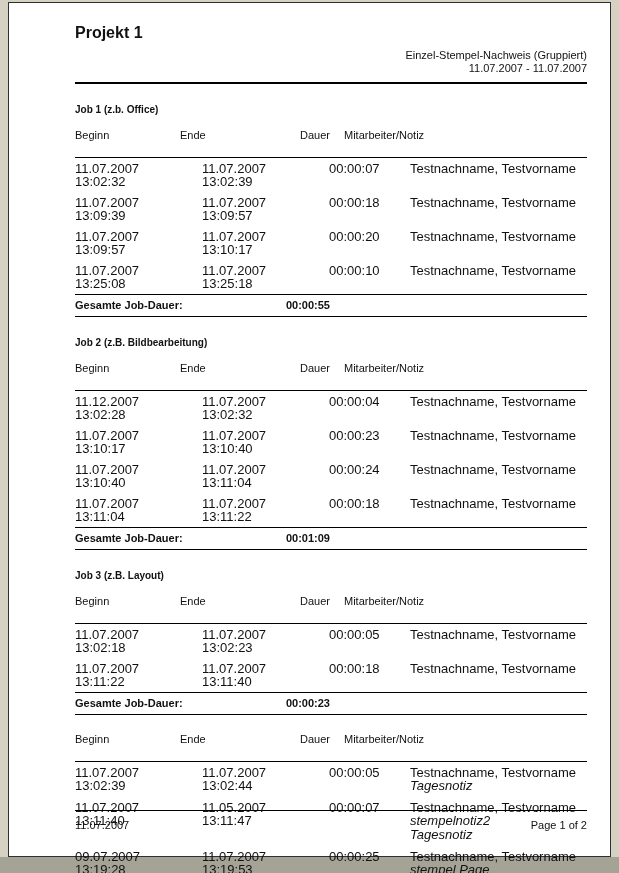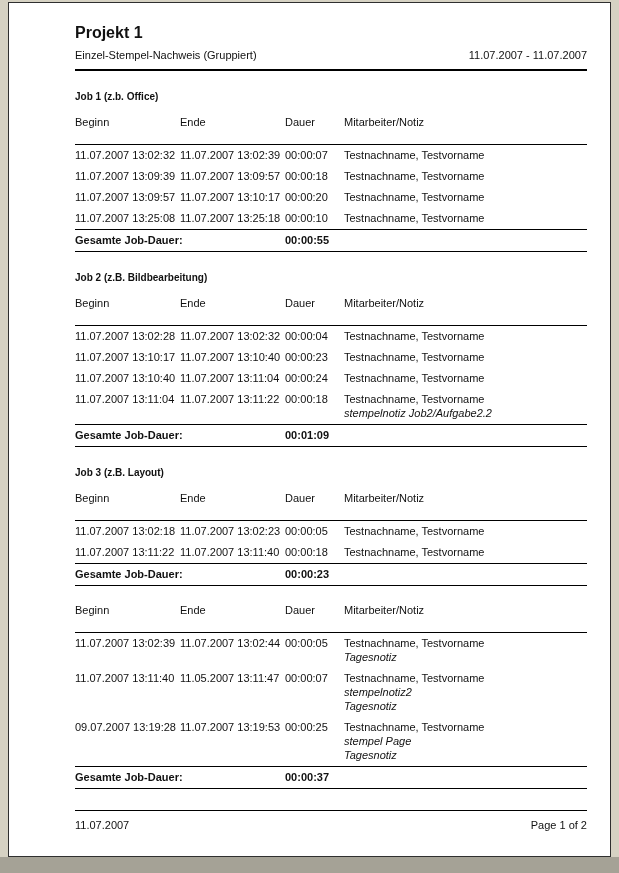--- a/index.html
+++ b/index.html
@@ -24,44 +24,45 @@
   }
   .content {
     position: absolute;
     left: 66px; right: 23px; top: 20px;
   }
   .report-title {
     font-size: 16px; font-weight: 700; line-height: 19px;
   }
   .subtitle-row {
     display: flex; justify-content: space-between; align-items: flex-end;
-    margin-top: 7px; font-size: 11px; line-height: 13px;
+    margin-top: 7px; font-size: 11px; line-height: 13px; flex-direction: column;
   }
   .header-rule {
     margin-top: 7px; border-bottom: 2px solid #000; height: 0;
   }
   .job-section { margin-top: 18px; }
   .job-title {
     font-size: 10px; font-weight: 700; line-height: 15px;
   }
   .cols {
     display: grid;
     grid-template-columns: 105px 105px 45px 1fr;
   }
   .cols .c4 { padding-left: 14px; }
-  .cols .c3 { }
+  .cols .c3 { text-align: right; }
   .table-header {
     margin-top: 12px;
     font-size: 11px; line-height: 13px;
     padding-bottom: 15px;
     border-bottom: 1px solid #000;
   }
   .data-row {
-    font-size: 11px; line-height: 13px;
+    font-size: 13px; line-height: 13px;
     padding: 4px 0;
+    gap: 22px;
   }
   .note {
     font-style: italic;
     line-height: 14px;
   }
   .total-row {
     border-top: 1px solid #000;
     border-bottom: 1px solid #000;
     font-size: 11px; line-height: 13px; font-weight: 700;
     padding: 4px 0;
@@ -149,21 +150,21 @@
   <div class="job-section">
     <div class="job-title">Job 2 (z.B. Bildbearbeitung)</div>
     <div class="cols table-header">
       <span class="c1">Beginn</span>
       <span class="c2">Ende</span>
       <span class="c3">Dauer</span>
       <span class="c4">Mitarbeiter/Notiz</span>
     </div>
     <div>
   <div class="cols data-row">
-    <span class="c1">11.07.2007 13:02:28</span>
+    <span class="c1">11.12.2007 13:02:28</span>
     <span class="c2">11.07.2007 13:02:32</span>
     <span class="c3">00:00:04</span>
     <span class="c4">
       <div>Testnachname, Testvorname</div>
     </span>
   </div>
 
   <div class="cols data-row">
     <span class="c1">11.07.2007 13:10:17</span>
     <span class="c2">11.07.2007 13:10:40</span>
@@ -181,21 +182,20 @@
       <div>Testnachname, Testvorname</div>
     </span>
   </div>
 
   <div class="cols data-row">
     <span class="c1">11.07.2007 13:11:04</span>
     <span class="c2">11.07.2007 13:11:22</span>
     <span class="c3">00:00:18</span>
     <span class="c4">
       <div>Testnachname, Testvorname</div>
-    <div class="note">stempelnotiz Job2/Aufgabe2.2</div>
               </span>
   </div>
 </div>
     <div class="cols total-row">
       <span class="label">Gesamte Job-Dauer:</span>
       <span class="c3">00:01:09</span>
       <span class="c4"></span>
     </div>
   </div>
 

